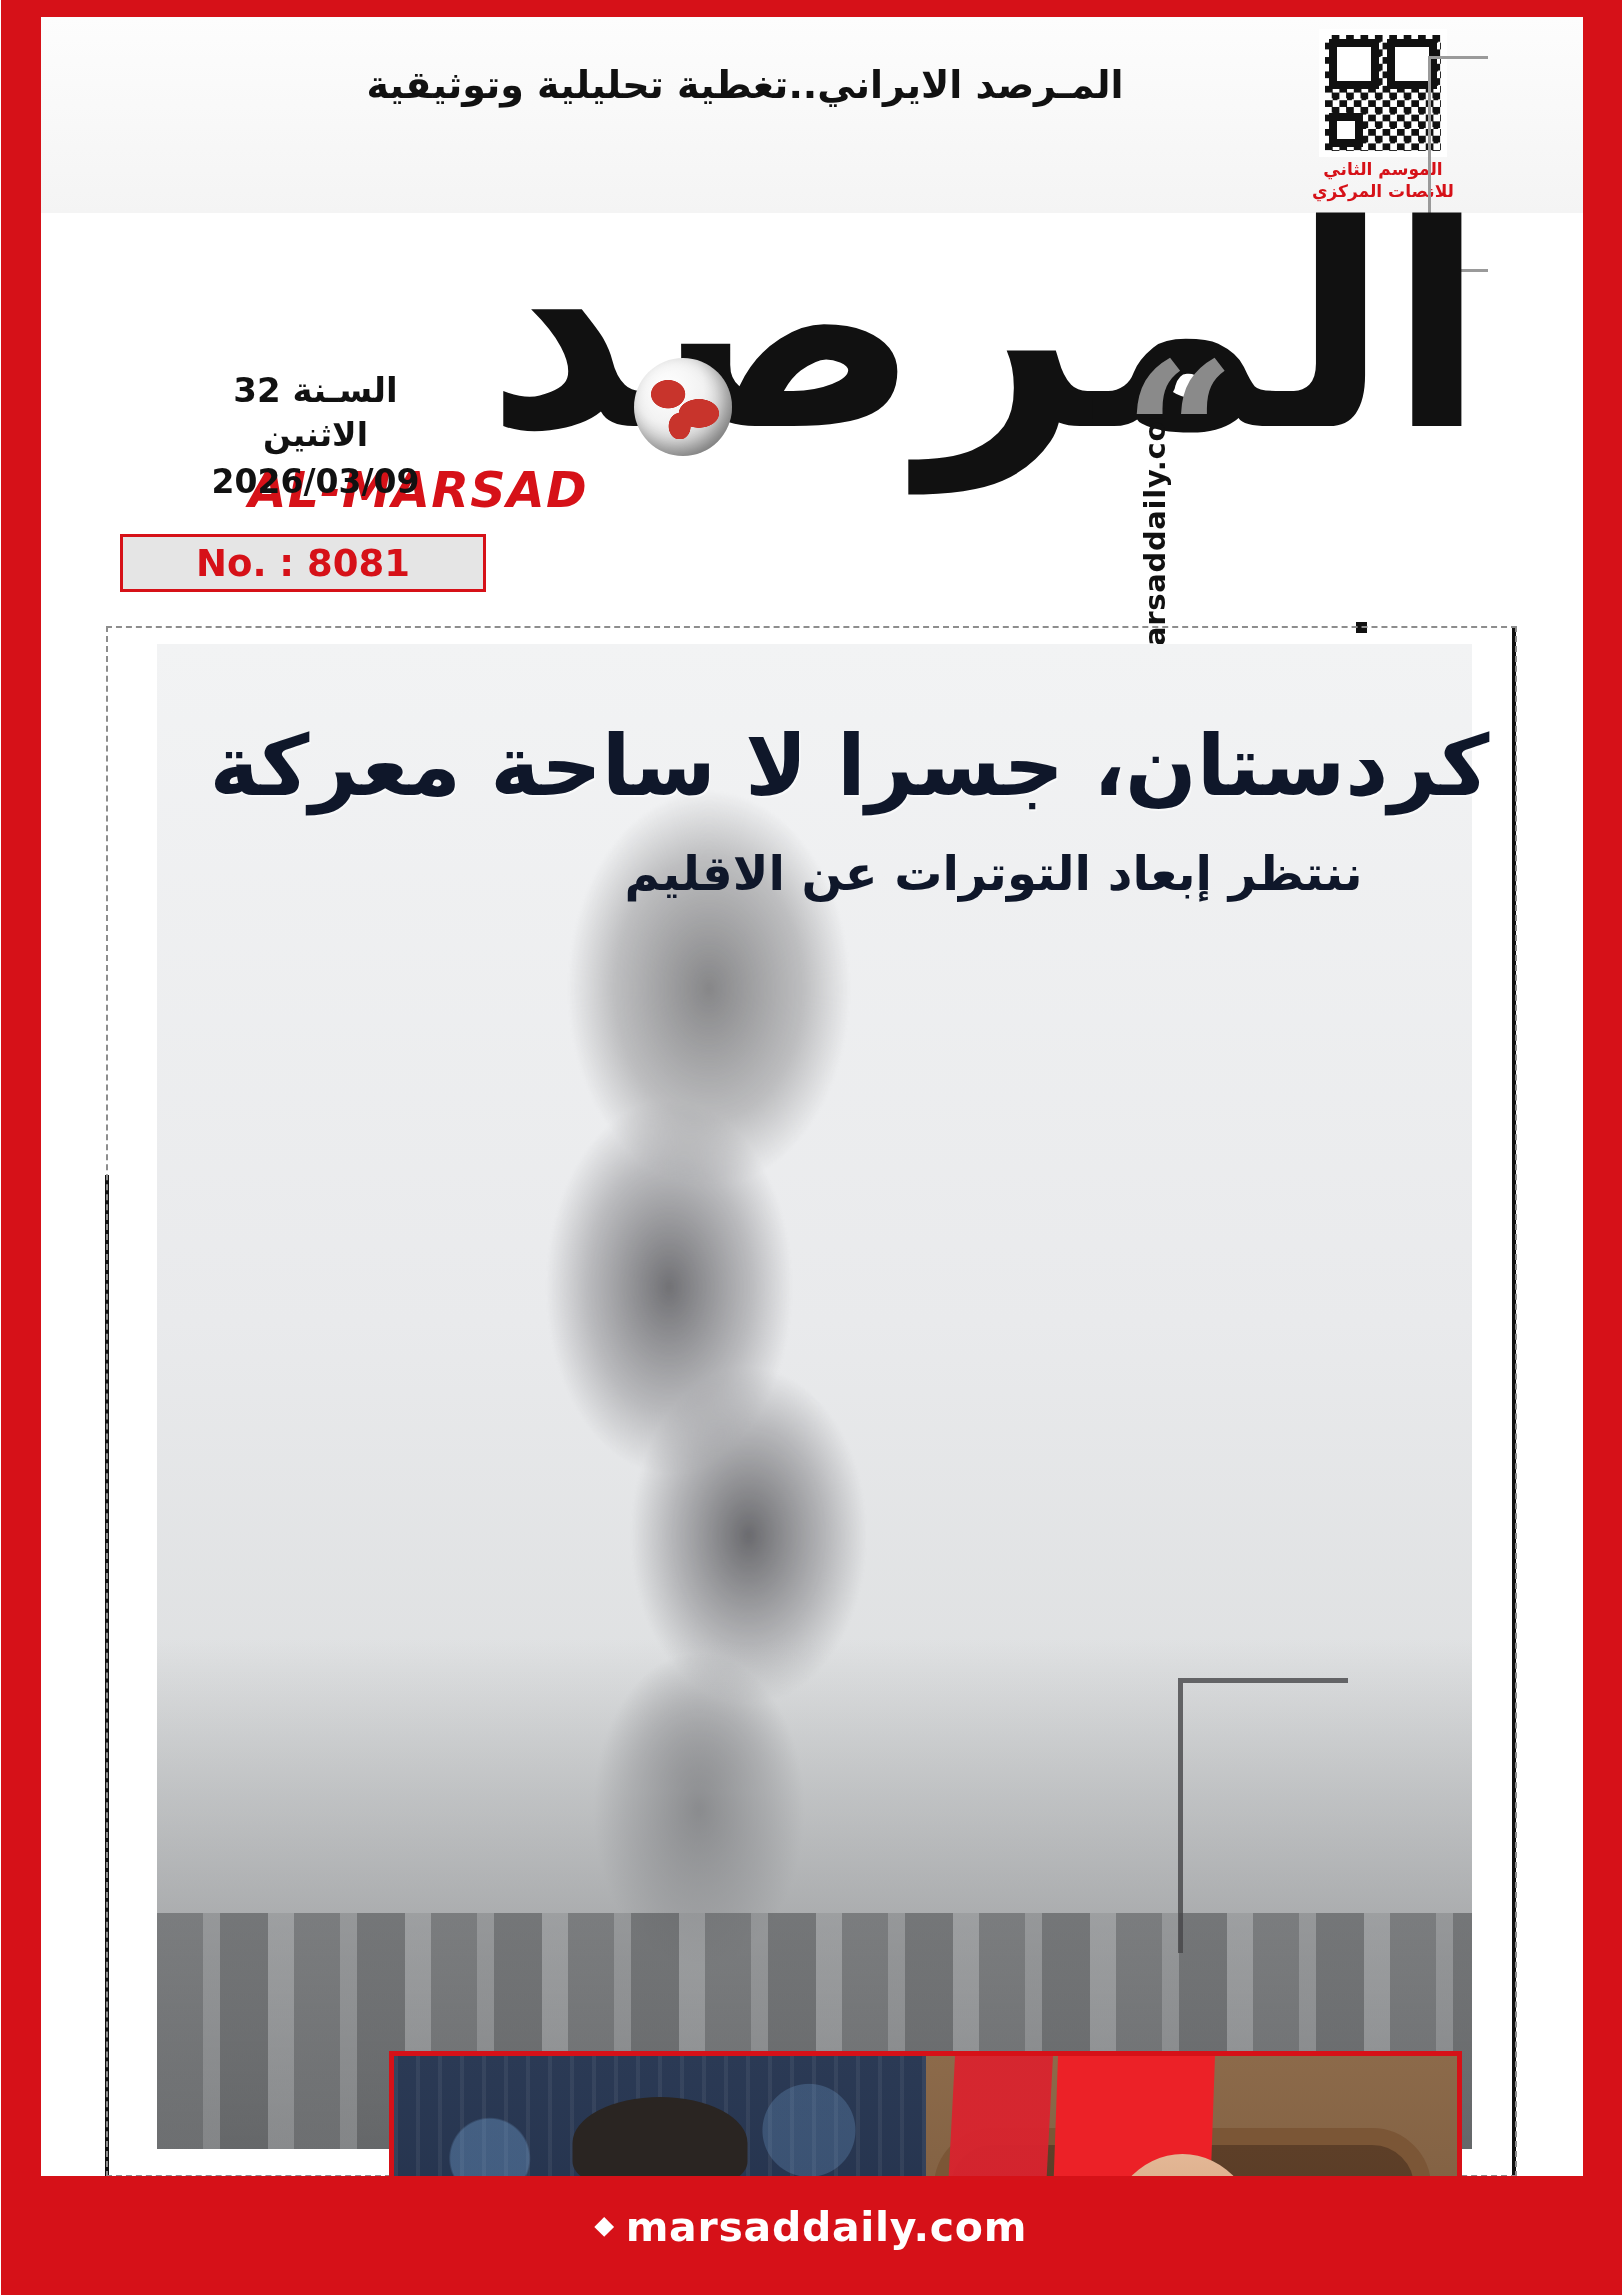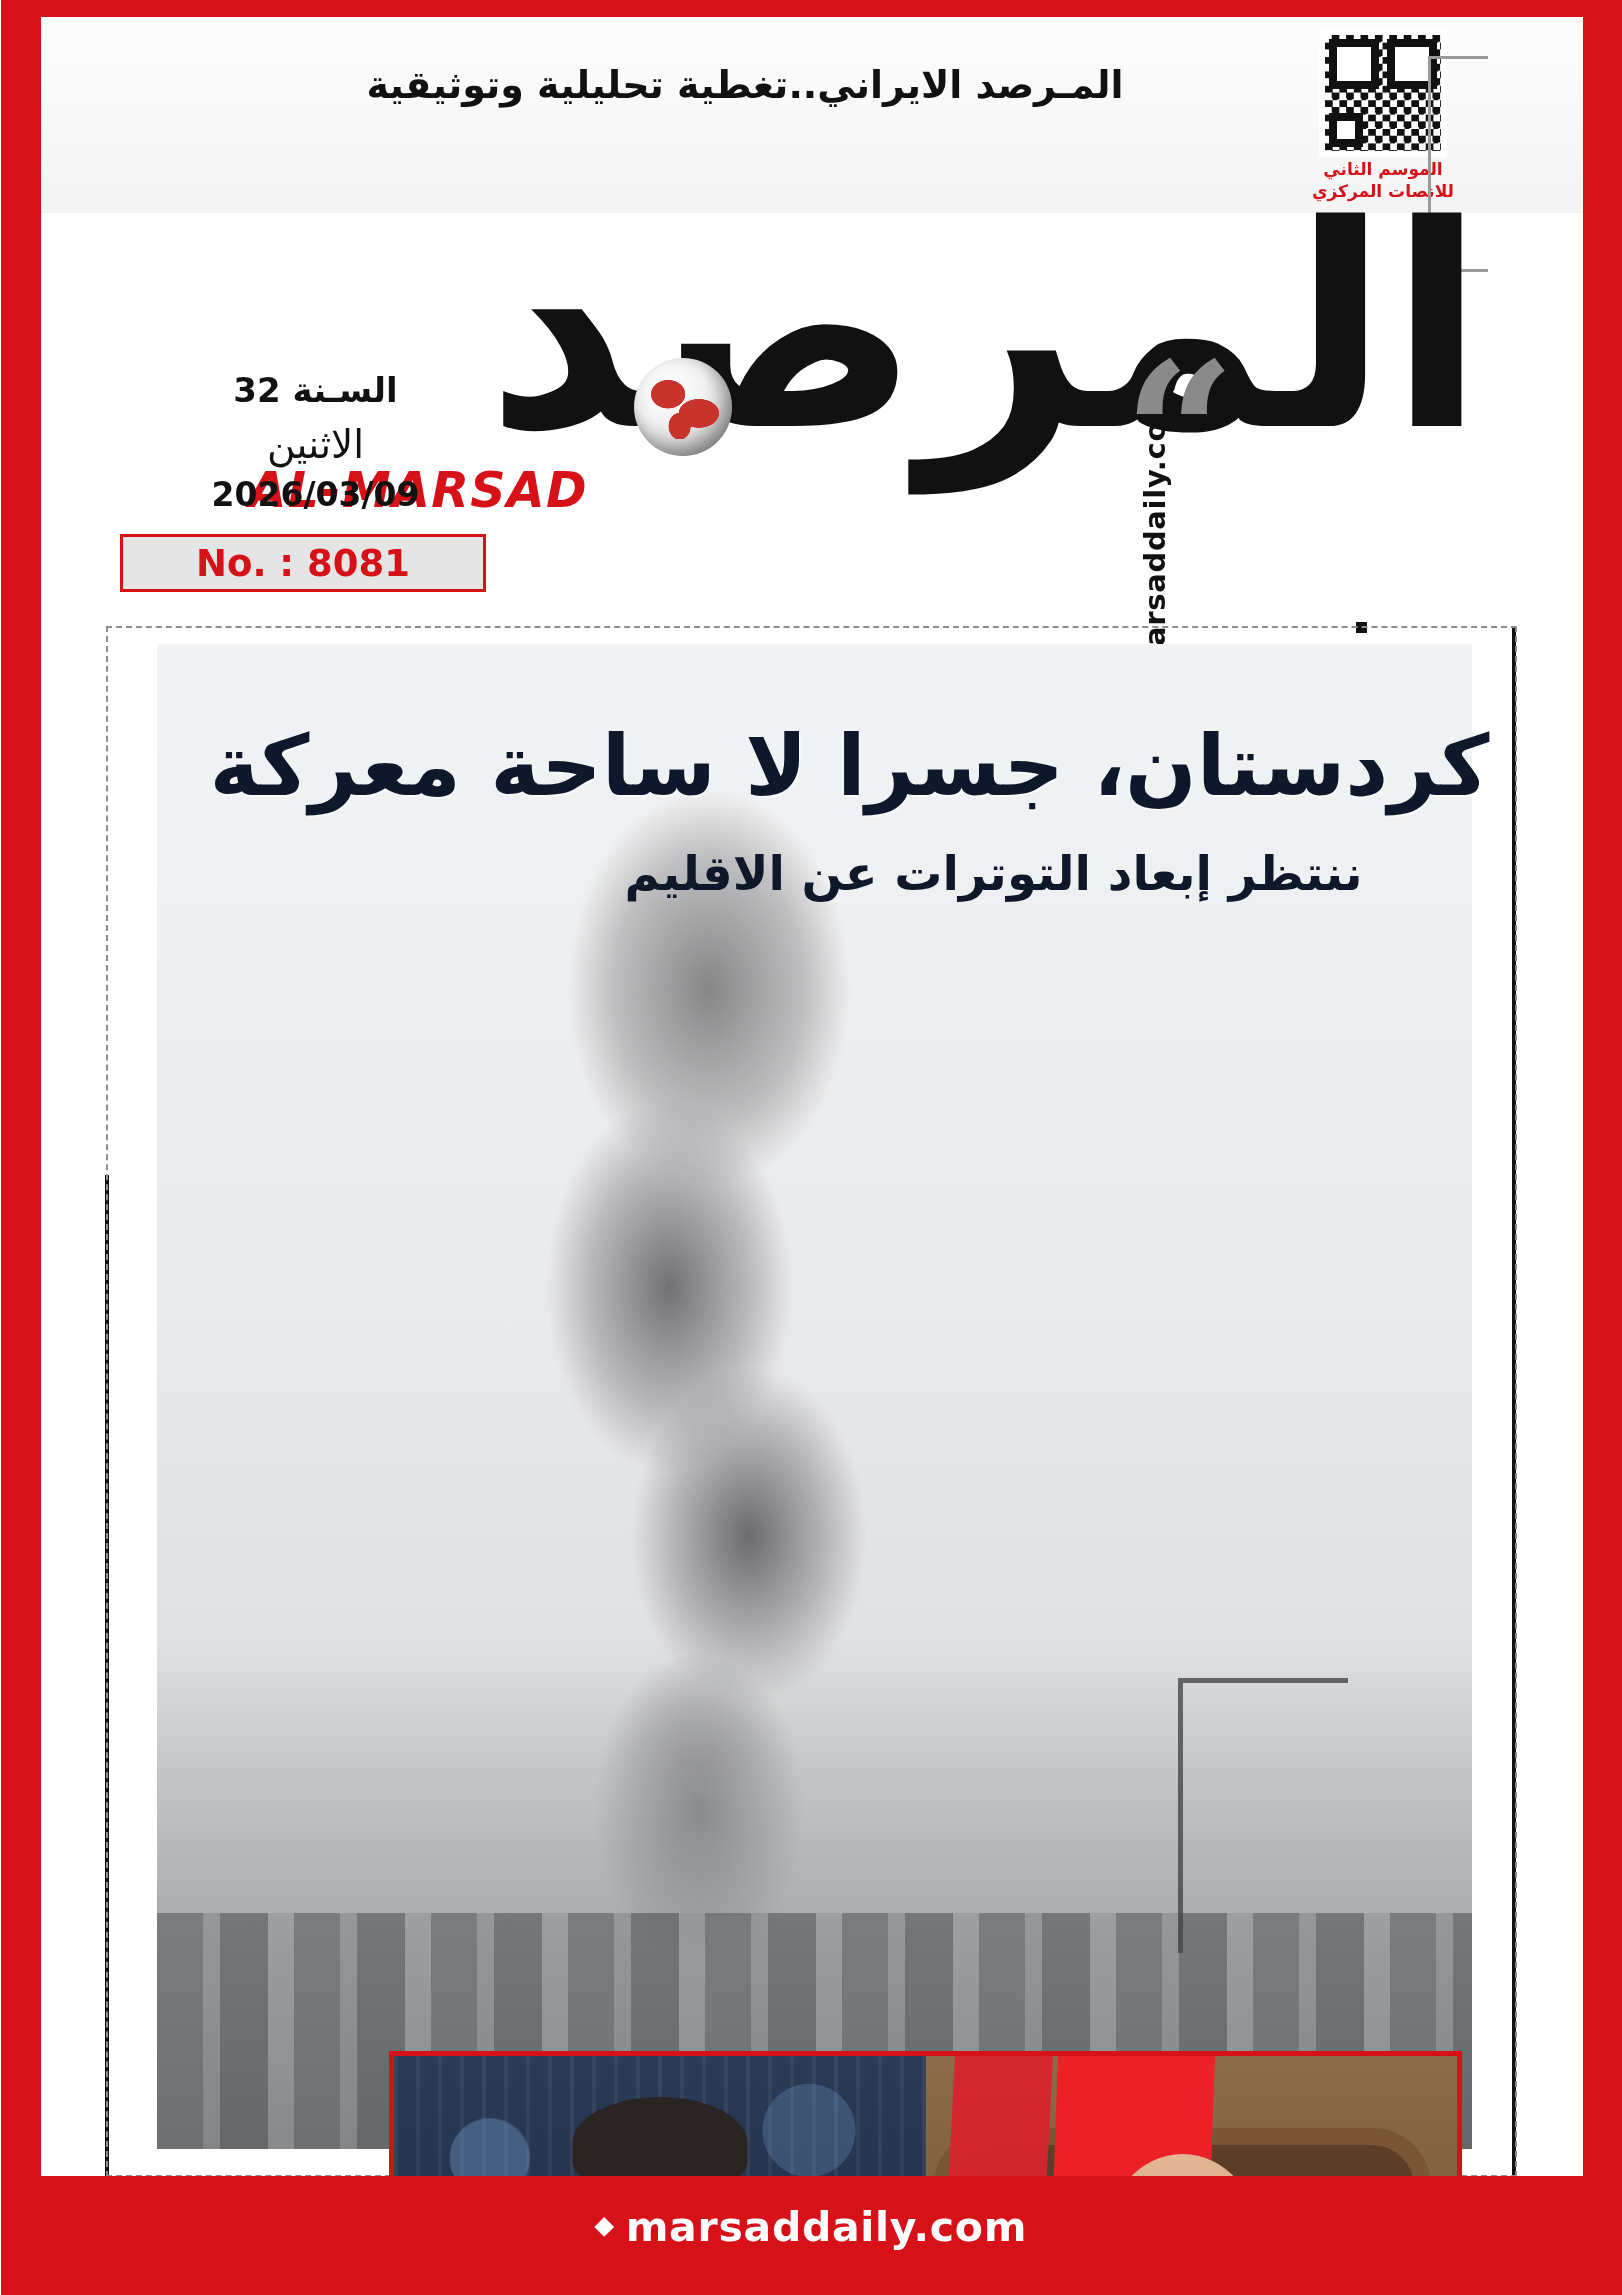--- a/index.html
+++ b/index.html
@@ -194,23 +194,23 @@
     color: #111;
   }
   .issue-year {
     font-size: 34px;
     font-weight: bold;
     letter-spacing: -1.3px;
     white-space: nowrap;
     text-align: center;
   }
   .issue-day {
-    font-size: 39px;
-    font-weight: normal;
-    margin-top: 12px;
+    font-size: 33px;
+    font-weight: bold;
+    margin-top: 5px;
   }
   .issue-date {
     font-size: 33px;
     font-weight: bold;
     margin-top: 8px;
     direction: ltr;
   }
   .issue-no {
     position: absolute;
     left: 79px;

